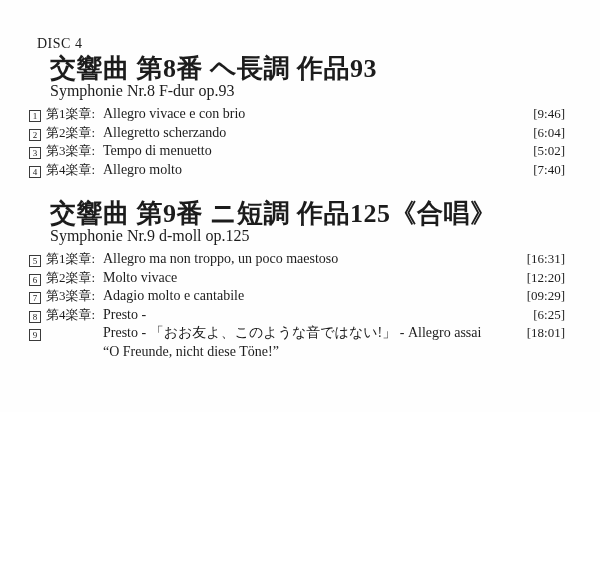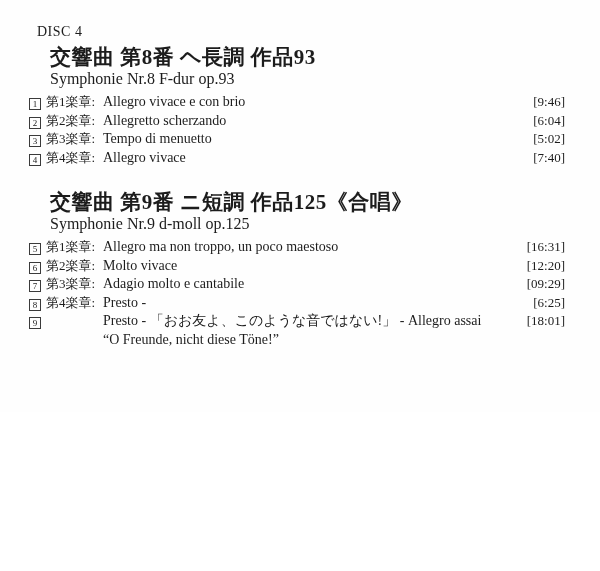--- a/index.html
+++ b/index.html
@@ -7,32 +7,32 @@
   body {
     font-family: "Liberation Serif", "DejaVu Serif", serif;
     color: #1c1c1c;
   }
   .page {
     position: relative;
     width: 600px;
     height: 412px;
     background: #fefefe;
     overflow: hidden;
-    padding: 24px 35px 0 29px;
+    padding: 36px 35px 0 29px;
   }
   .disc-label {
     margin-left: 8px;
     font-size: 14px;
     line-height: 16px;
     letter-spacing: 0.5px;
   }
   .section-title-ja {
     margin-left: 21px;
     margin-top: 4px;
-    font-size: 21px;
+    font-size: 26px;
     font-weight: bold;
     line-height: 26px;
     letter-spacing: 0.5px;
   }
   .section-title-de {
     margin-left: 21px;
     font-size: 16px;
     line-height: 17px;
   }
   .track-list { margin-top: 6px; }
@@ -122,21 +122,21 @@
       <div class="tempo-line1">Tempo di menuetto</div>
 
     </div>
     <span class="time">[5:02]</span>
   </div>
 
   <div class="track">
     <span class="tracknum">4</span>
     <span class="movement">第4楽章:</span>
     <div class="tempo-block">
-      <div class="tempo-line1">Allegro vivace</div>
+      <div class="tempo-line1">Allegro molto</div>
 
     </div>
     <span class="time">[7:40]</span>
   </div>
 </div>
   </div>
 
   <div class="section">
     <div class="section-title-ja">交響曲 第9番 ニ短調 作品125《合唱》</div>
     <div class="section-title-de">Symphonie Nr.9 d-moll op.125</div>

